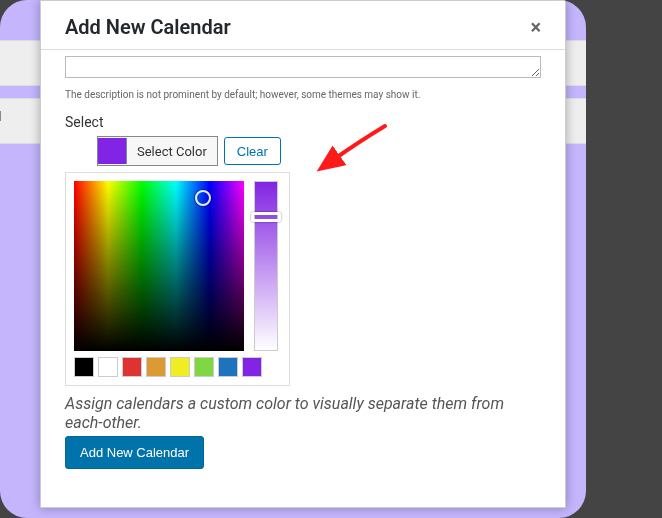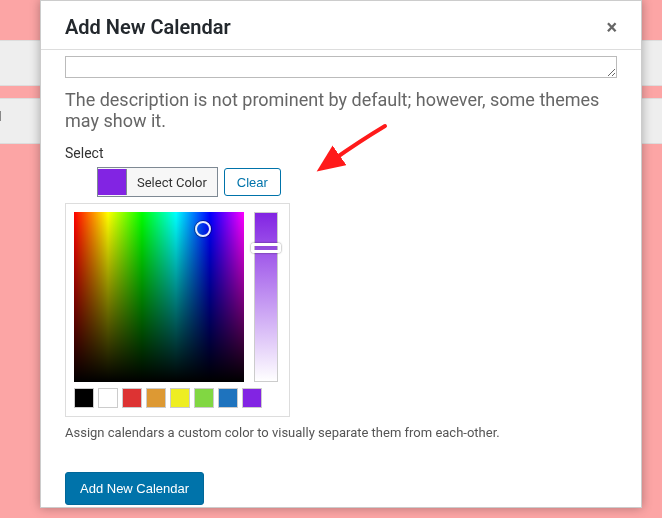--- a/index.html
+++ b/index.html
@@ -1,48 +1,48 @@
 <!DOCTYPE html>
 <html><head>
 <meta charset="utf-8">
 <style>
   html,body{margin:0;padding:0;font-family:-apple-system,BlinkMacSystemFont,"Segoe UI",Roboto,sans-serif;font-size:13px;color:#32373c;background:#444;}
-  .backdrop{width:662px;height:518px;position:relative;overflow:hidden;background:#fca5a5;}
+  .backdrop{width:586px;height:518px;position:relative;overflow:hidden;background:#c4b5fd;border-radius:27px;}
   .bg-strip{position:absolute;left:0;right:0;height:44px;background:#eee;border-top:1px solid #ddd;border-bottom:1px solid #ddd;}
   .bg-strip.s1{top:40px;}
   .bg-strip.s2{top:98px;}
   .bg-strip .tag{position:absolute;left:-20px;top:10px;font-size:13px;color:#555;}
   .modal{position:absolute;top:0;left:40px;right:20px;bottom:10px;background:#fff;border:1px solid #ccc;box-shadow:0 0 10px rgba(0,0,0,0.3);display:flex;flex-direction:column;}
   .modal-header{display:flex;align-items:center;justify-content:space-between;padding:14px 24px 10px;border-bottom:1px solid #ddd;}
   .modal-header h2{margin:0;font-size:20px;font-weight:600;color:#23282d;}
   .close-x{font-size:20px;color:#666;cursor:pointer;font-weight:bold;line-height:1;}
   .modal-body{padding:6px 24px 20px;overflow:auto;flex:1;}
   .description-box{width:100%;height:22px;border:1px solid #bbb;background:#fff;resize:vertical;box-sizing:border-box;font-family:inherit;}
-  .help{color:#666;font-size:18px;margin:8px 0 14px;}
+  .help{color:#666;font-size:10px;margin:8px 0 14px;}
   .label{color:#333;font-size:14px;margin-bottom:6px;}
   .color-row{display:flex;align-items:center;gap:6px;flex-wrap:wrap;padding-left:32px;}
   .select-color{display:inline-flex;align-items:center;border:1px solid #7e8993;background:#f7f7f7;height:28px;font-size:13px;cursor:pointer;}
   .select-color .swatch{width:28px;height:26px;border-right:1px solid #7e8993;display:inline-block;}
   .select-color .txt{padding:0 10px;color:#333;}
   .hex-input{height:26px;width:64px;border:1px solid #7e8993;text-align:center;font-family:Menlo,Consolas,monospace;font-size:12px;color:#333;background:#fff;padding:0 4px;}
   .clear-btn{height:28px;border:1px solid #0073aa;background:#fff;color:#0073aa;padding:0 12px;font-size:13px;cursor:pointer;border-radius:3px;}
   .picker-wrap{border:1px solid #ddd;padding:8px;margin-top:6px;width:225px;box-sizing:border-box;}
   .picker-top{display:flex;gap:10px;}
   .sat-val{width:170px;height:170px;position:relative;background:linear-gradient(to top, #000, rgba(0,0,0,0)), linear-gradient(to right, #fff, rgba(255,255,255,0)), hsl(262,80%,50%);cursor:crosshair;}
   .sat-val-bg{position:absolute;inset:0;background:linear-gradient(to right,#fff,hsl(262 100% 50%));}
   .sat-val-black{position:absolute;inset:0;background:linear-gradient(to top,#000,rgba(0,0,0,0));}
   .sat-val-marker{position:absolute;width:12px;height:12px;border:2px solid rgba(255,255,255,0.9);border-radius:50%;box-shadow:0 0 0 1px rgba(0,0,0,0.4);transform:translate(-50%,-50%);}
   .hue-slider{width:24px;height:170px;position:relative;cursor:pointer;}
   .hue-track{position:absolute;inset:0;background:linear-gradient(to bottom,#8224e3 0%, #fff 100%);border:1px solid #ccc;box-sizing:border-box;}
   .hue-handle{position:absolute;left:-3px;right:-3px;height:10px;border:3px solid #fff;box-shadow:0 0 2px rgba(0,0,0,0.6);background:rgba(0,0,0,0.05);box-sizing:border-box;border-radius:3px;}
   .palette-row{display:flex;gap:4px;margin-top:6px;}
   .palette-row .p{width:18px;height:18px;border:1px solid #ccc;cursor:pointer;}
   .arrow{position:absolute;pointer-events:none;}
   .arrow svg{overflow:visible;}
-  .assign-text{color:#555;font-size:13px;margin:8px 0 32px;}
+  .assign-text{color:#555;font-size:16px;margin:8px 0 4px;font-style:italic;}
   .primary-btn{background:#0073aa;color:#fff;border:1px solid #006799;border-radius:3px;padding:8px 14px;font-size:13px;cursor:pointer;}
 </style>
 </head>
 <body>
 
 <div class="backdrop">
   <div class="bg-strip s1"></div>
   <div class="bg-strip s2">
       <span class="tag">und</span>
     </div>

